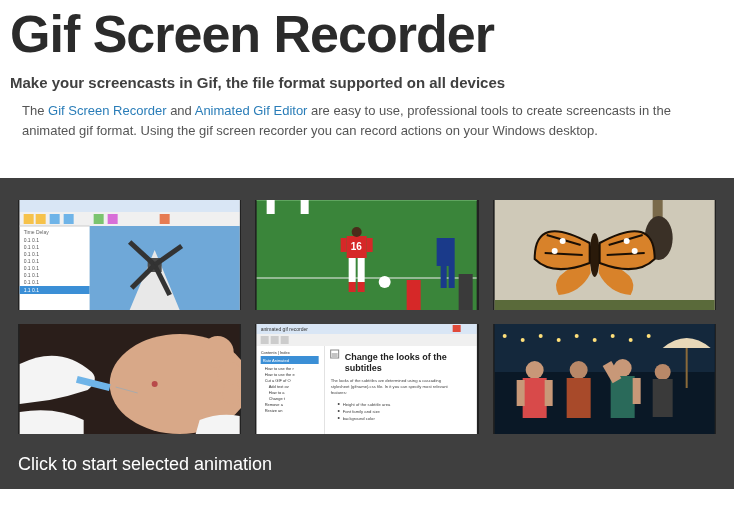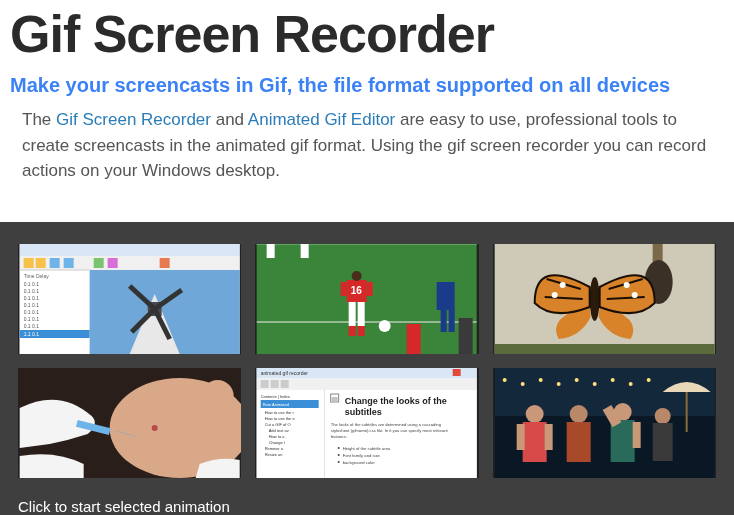--- a/index.html
+++ b/index.html
@@ -11,27 +11,27 @@
     }
     .header { text-align: left; padding: 4px 10px 18px; }
     .title {
       font-size: 52px;
       font-weight: bold;
       color: #2b2b2b;
       letter-spacing: -1px;
       margin-bottom: 10px;
     }
     .subtitle {
-      font-size: 20px;
+      font-size: 15px;
       font-weight: bold;
-      color: #3b82f6;
+      color: #404040;
       margin-bottom: 10px;
     }
     .description {
-      font-size: 17px;
+      font-size: 13px;
       color: #555;
       line-height: 1.5;
       padding: 0 12px;
     }
     .description a { color: #2a7db8; text-decoration: none; }
     .gallery {
       background: #3f3f3f;
       padding: 22px 18px 14px;
       margin-top: 20px;
     }
@@ -45,21 +45,21 @@
       height: 110px;
       overflow: hidden;
       position: relative;
       cursor: pointer;
       background: #222;
       text-align: right;
     }
     .thumb svg { display: block; width: 100%; height: 100%; }
     .caption {
       color: #fff;
-      font-size: 15px;
+      font-size: 18px;
       padding-top: 4px;
     }
     
   </style>
 </head>
 <body>
 
 <div class="header">
   <h1 class="title">Gif Screen Recorder</h1>
   <div class="subtitle">Make your screencasts in Gif, the file format supported on all devices</div>

